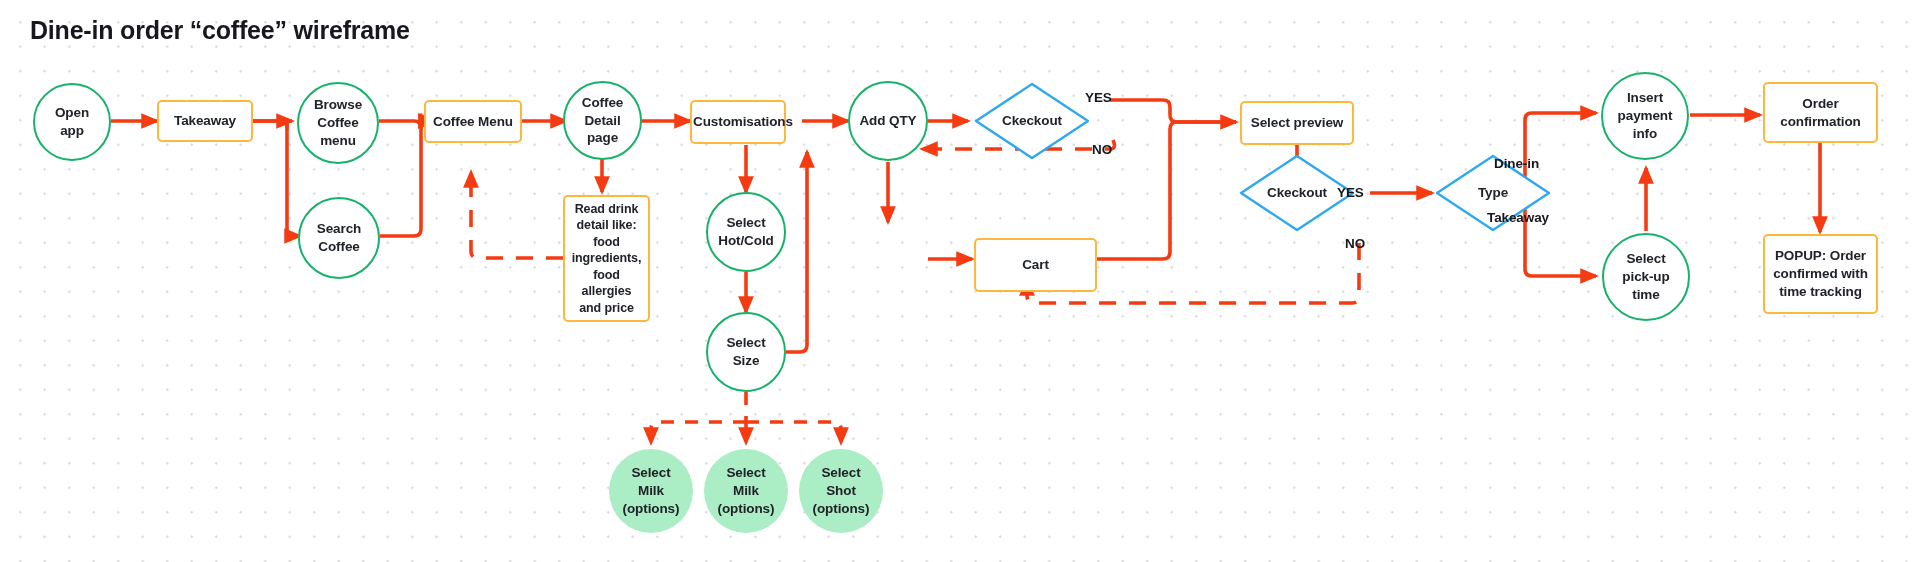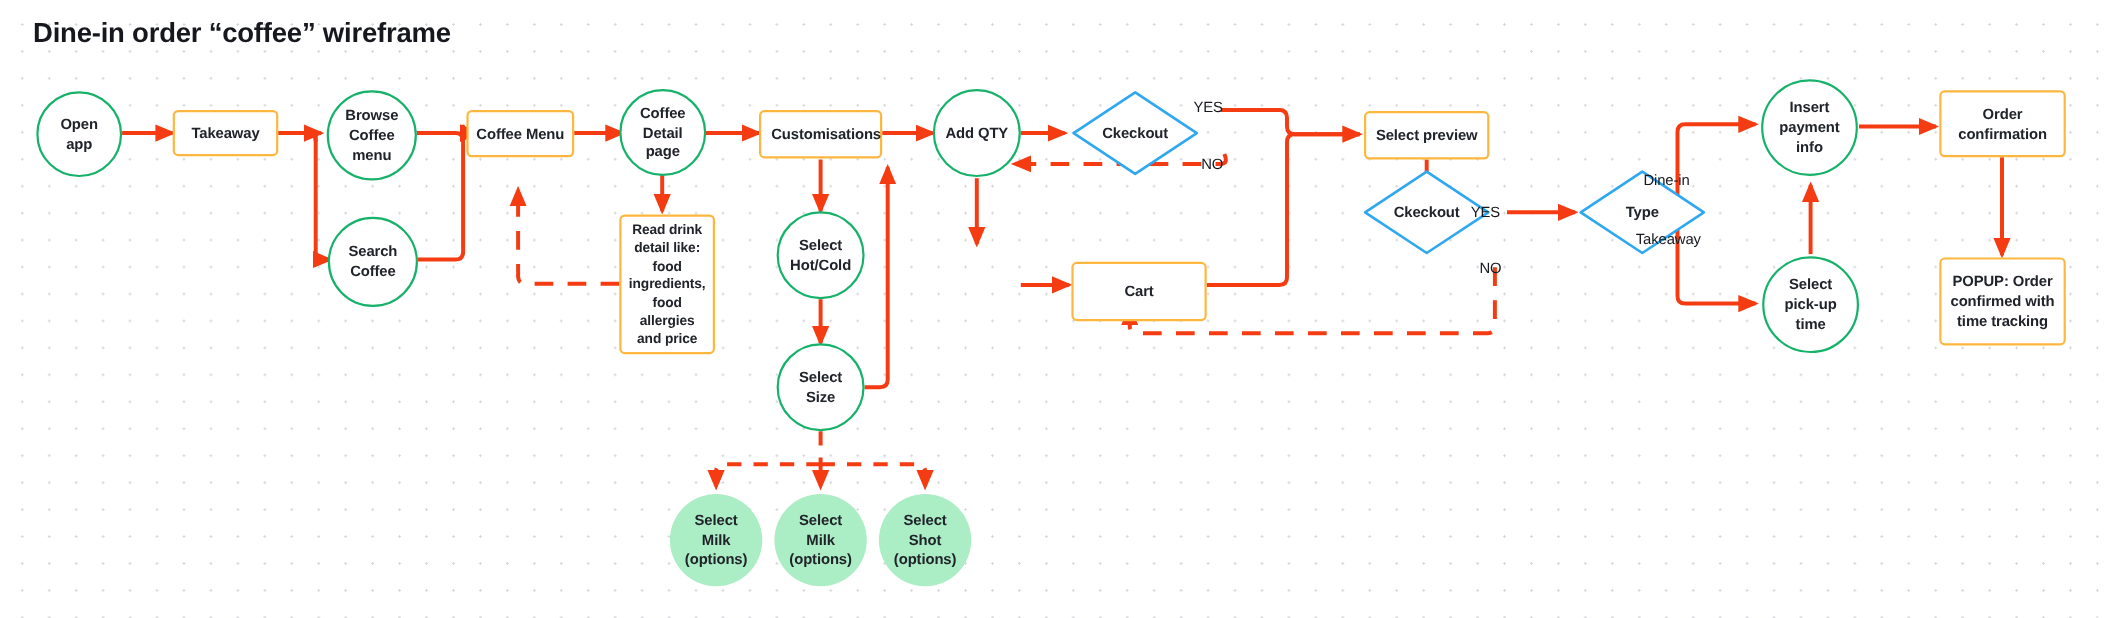--- a/index.html
+++ b/index.html
@@ -69,21 +69,21 @@
     background: #ffffff;
     padding: 4px 6px;
   }
   .node.diamond-label {
     background: transparent;
     border: none;
   }
   .edge-label {
     position: absolute;
     font-size: 13.5px;
-    font-weight: 400;
+    font-weight: 700;
     color: #16181d;
     white-space: nowrap;
     letter-spacing: -0.1px;
   }
 </style>
 </head>
 <body>
 
 <div id="canvas">
 
@@ -198,21 +198,21 @@
 
   <div class="node rect" style="left:563px; top:195px; width:87px; height:127px; font-size:12.5px;">
     <span style="white-space:pre-line;">Read drink
 detail like:
 food
 ingredients,
 food allergies
 and price</span>
   </div>
 
-  <div class="node rect" style="left:690px; top:100px; width:112px; height:44px;padding-left:16px;">
+  <div class="node rect" style="left:690px; top:100px; width:96px; height:44px;padding-left:16px;">
     <span style="white-space:pre-line;">Customisations</span>
   </div>
 
   <div class="node circle" style="left:706px; top:192px; width:80px; height:80px;">
     <span style="white-space:pre-line;">Select
 Hot/Cold</span>
   </div>
 
   <div class="node circle" style="left:706px; top:312px; width:80px; height:80px;">
     <span style="white-space:pre-line;">Select

